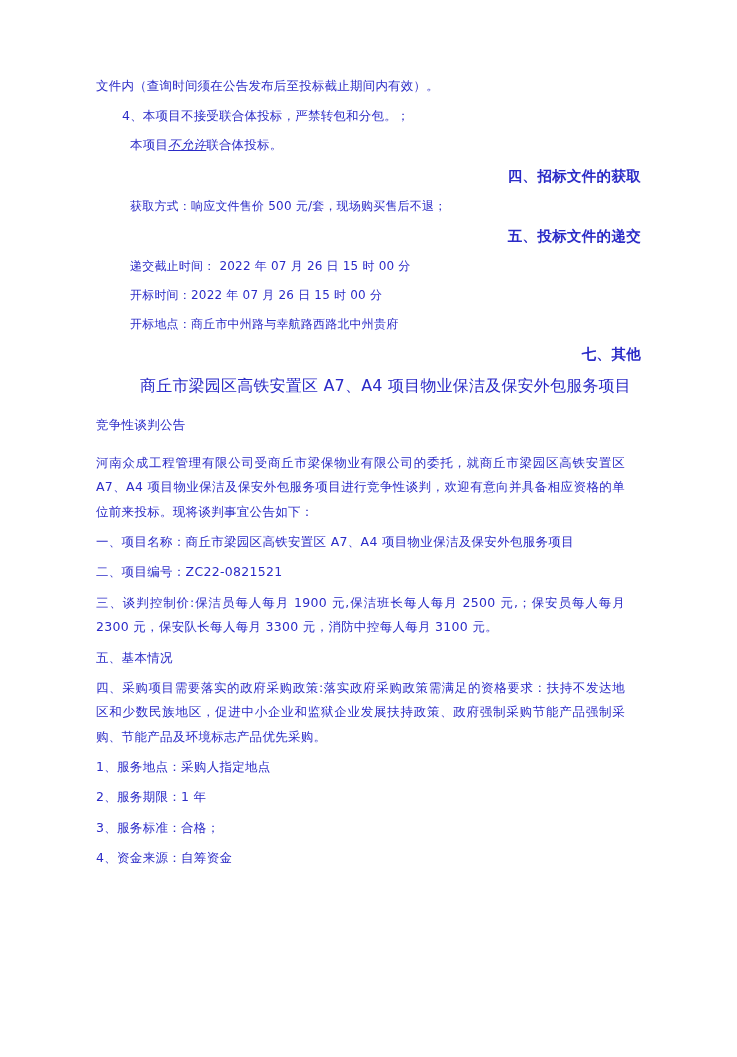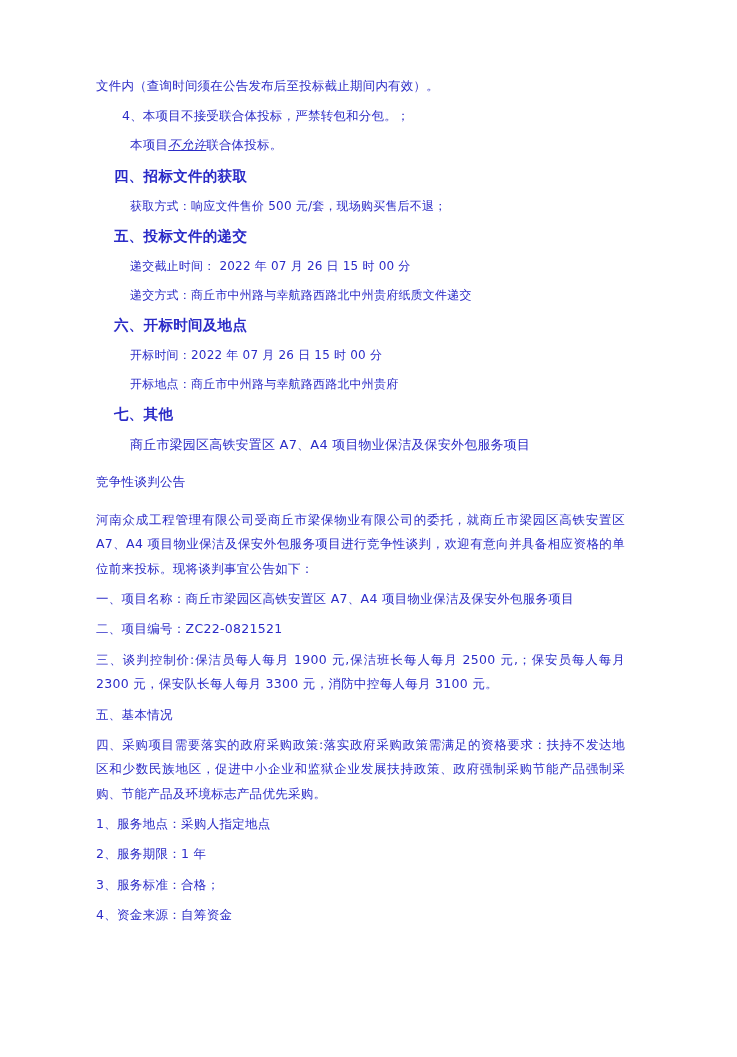--- a/index.html
+++ b/index.html
@@ -28,23 +28,24 @@
     color: #2b2bc7;
     letter-spacing: 0.2px;
     white-space: pre-wrap;
   }
   .indent1 { text-indent: 0; }
   .indent2 { padding-left: 26px; }
   .indent3 { padding-left: 34px; }
   .heading {
     font-size: 14.5px;
     font-weight: bold;
-    margin: 0 0 12px 18px;
+    margin: 0 0 12px 0;
     color: #2b2bc7;
     letter-spacing: 0.3px;
+    text-align: right;
   }
   .sub {
     font-size: 12px;
     padding-left: 34px;
     margin: 0 0 12px 0;
     color: #2b2bc7;
     letter-spacing: 0.2px;
   }
   .italic-underline {
     font-style: italic;
@@ -61,45 +62,44 @@
   }
   .s2para {
     font-size: 12.5px;
     line-height: 1.95;
     margin: 0 16px 6px 0;
     color: #2b2bc7;
     letter-spacing: 0.3px;
     text-align: justify;
   }
   .other-item {
-    font-size: 13px;
+    font-size: 16px;
     padding-left: 34px;
     margin: 0 0 20px 0;
     color: #2b2bc7;
     letter-spacing: 0.2px;
+    text-align: center;
   }
 </style>
 </head>
 <body>
 
 <div class="page">
 
   <p class="line indent1">文件内（查询时间须在公告发布后至投标截止期间内有效）。</p>
   <p class="line indent2">4、本项目不接受联合体投标，严禁转包和分包。；</p>
 
   <p class="line indent3"><span>本项目</span><span class="italic-underline">不允许</span><span>联合体投标。</span></p>
 
   <h2 class="heading">四、招标文件的获取</h2>
   <p class="sub">获取方式：响应文件售价 500 元/套，现场购买售后不退；</p>
 
   <h2 class="heading">五、投标文件的递交</h2>
   <p class="sub">递交截止时间：  2022 年 07 月 26 日  15 时 00 分</p>
-  <p class="sub">递交方式：商丘市中州路与幸航路西路北中州贵府纸质文件递交</p>
 
-  <h2 class="heading">六、开标时间及地点</h2>
   <p class="sub">开标时间：2022 年 07 月 26 日  15 时 00 分</p>
   <p class="sub">开标地点：商丘市中州路与幸航路西路北中州贵府</p>
 
   <h2 class="heading">七、其他</h2>
   <p class="other-item">商丘市梁园区高铁安置区 A7、A4 项目物业保洁及保安外包服务项目</p>
 
   <div class="section2">
     <p class="s2title">竞争性谈判公告</p>
     <p class="s2para">河南众成工程管理有限公司受商丘市梁保物业有限公司的委托，就商丘市梁园区高铁安置区 A7、A4 项目物业保洁及保安外包服务项目进行竞争性谈判，欢迎有意向并具备相应资格的单位前来投标。现将谈判事宜公告如下：</p>
     <p class="s2para">一、项目名称：商丘市梁园区高铁安置区 A7、A4 项目物业保洁及保安外包服务项目</p>

